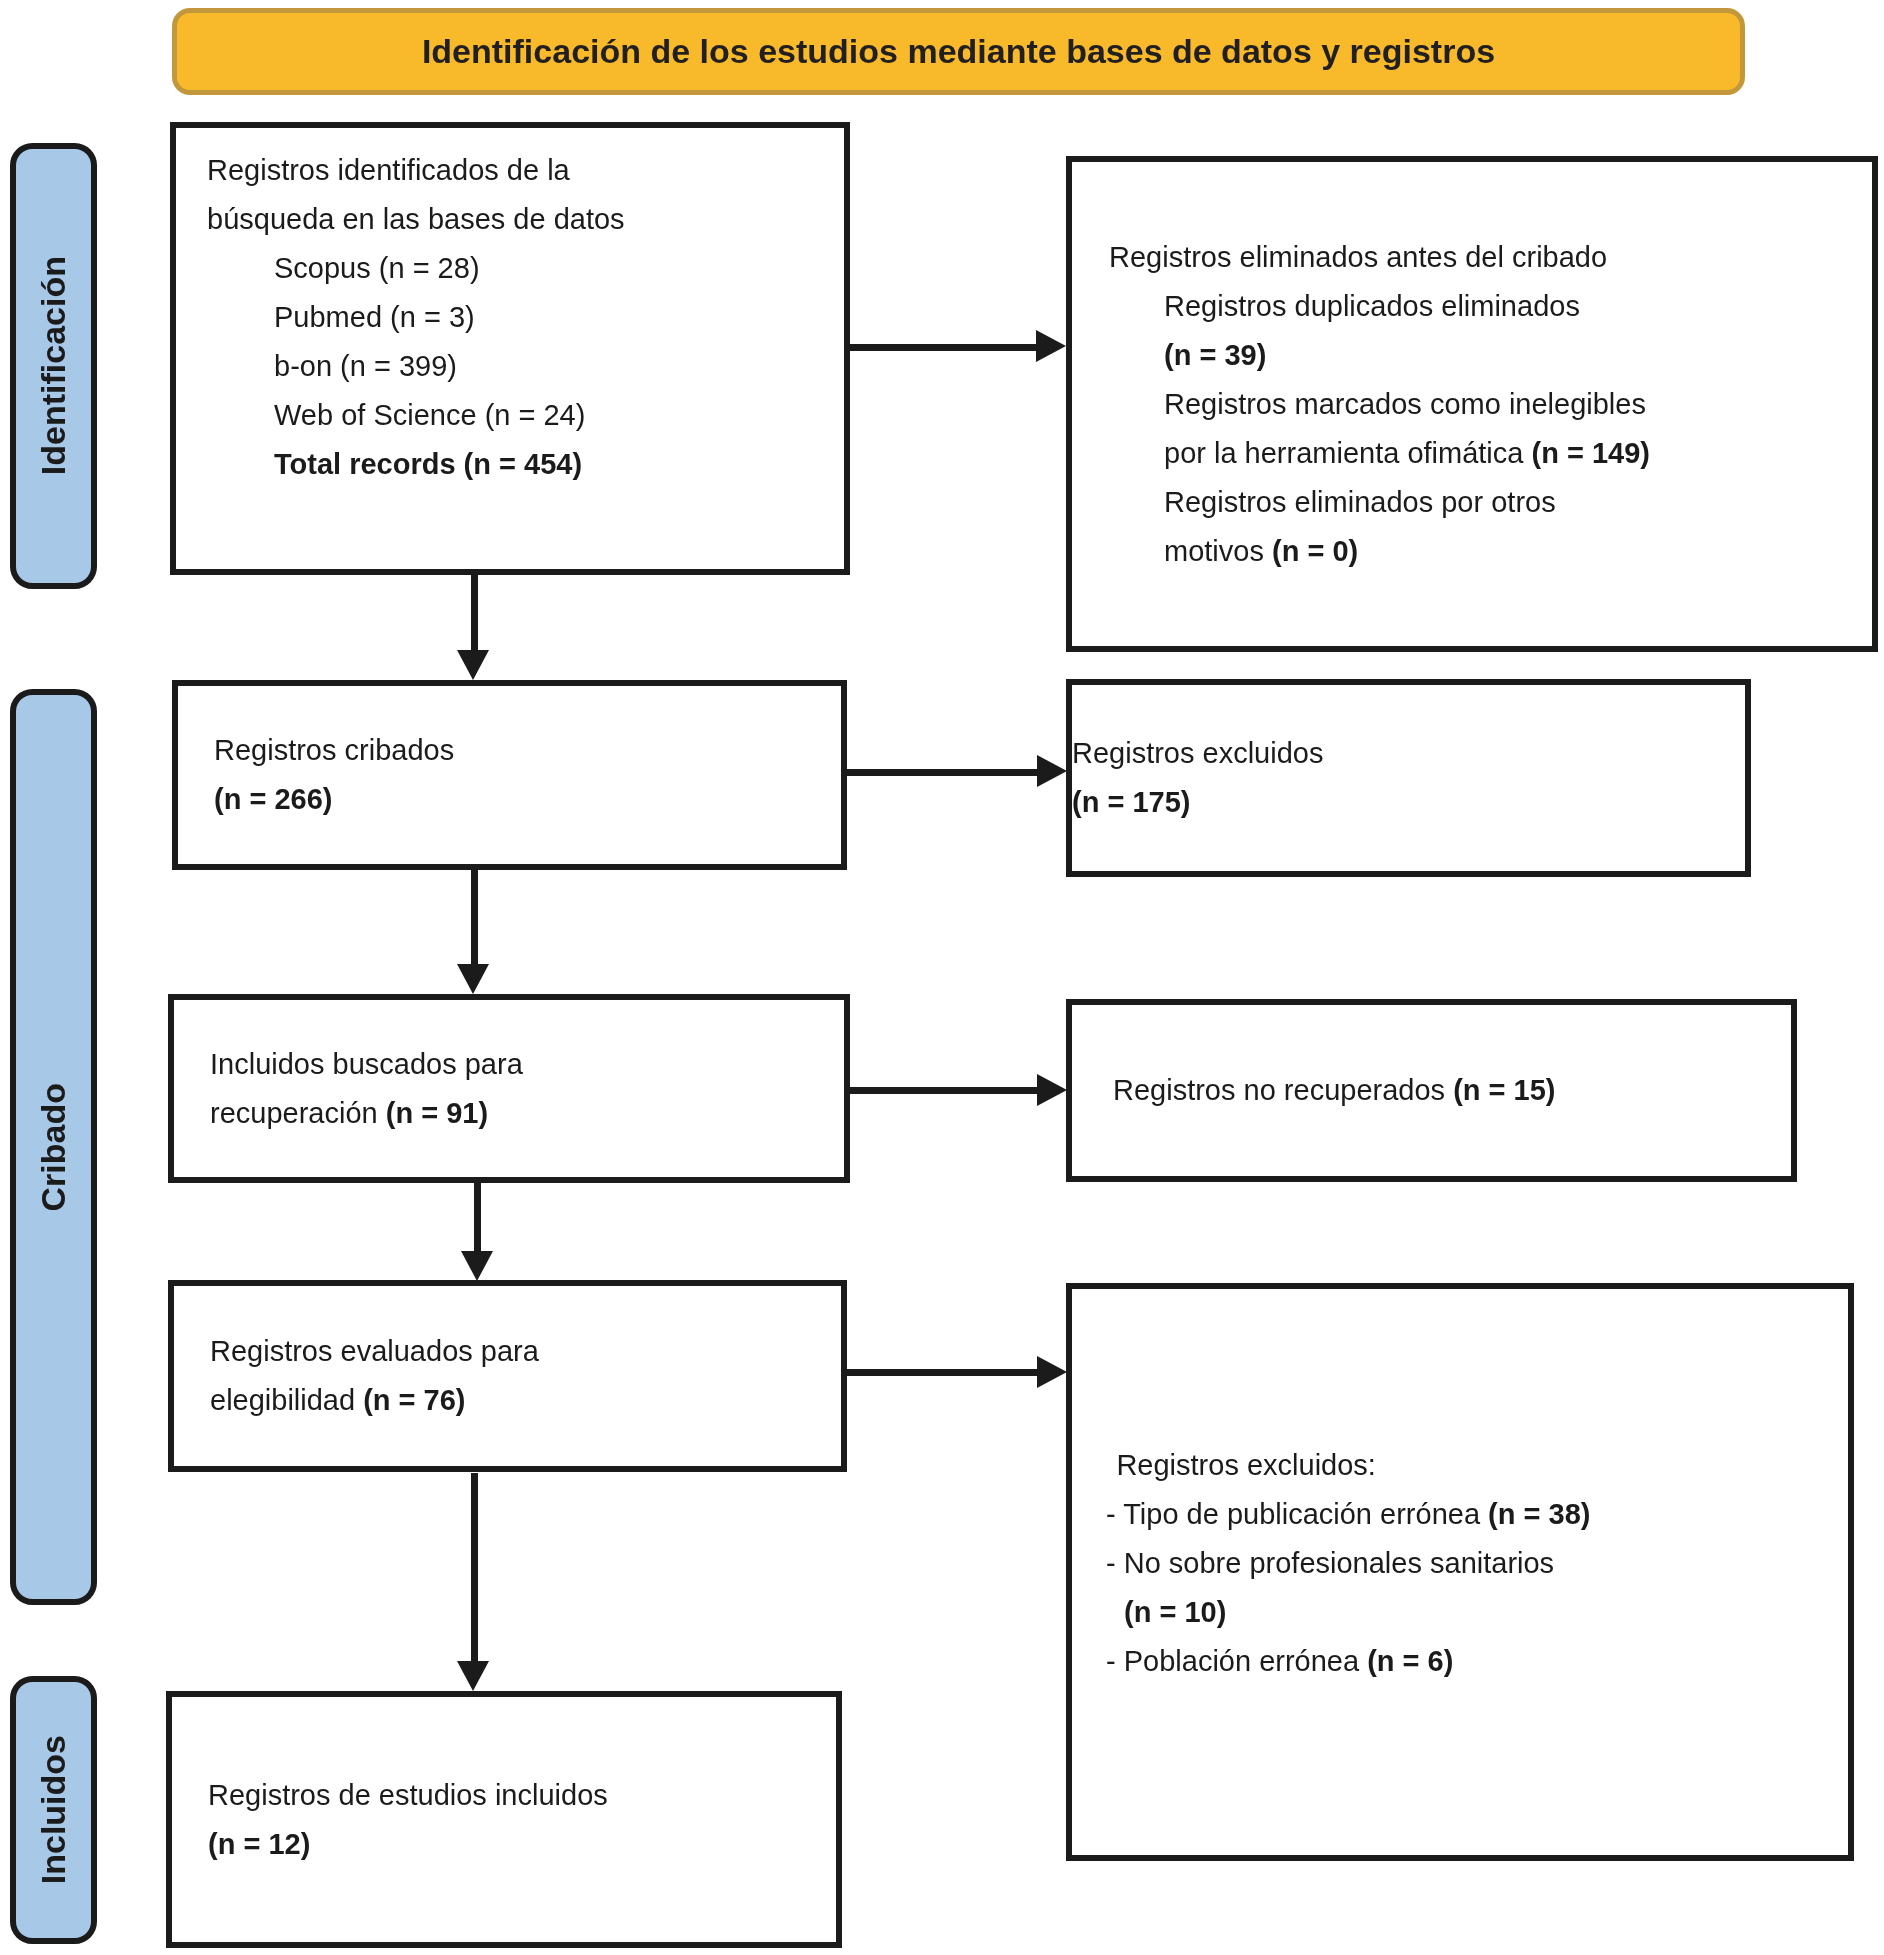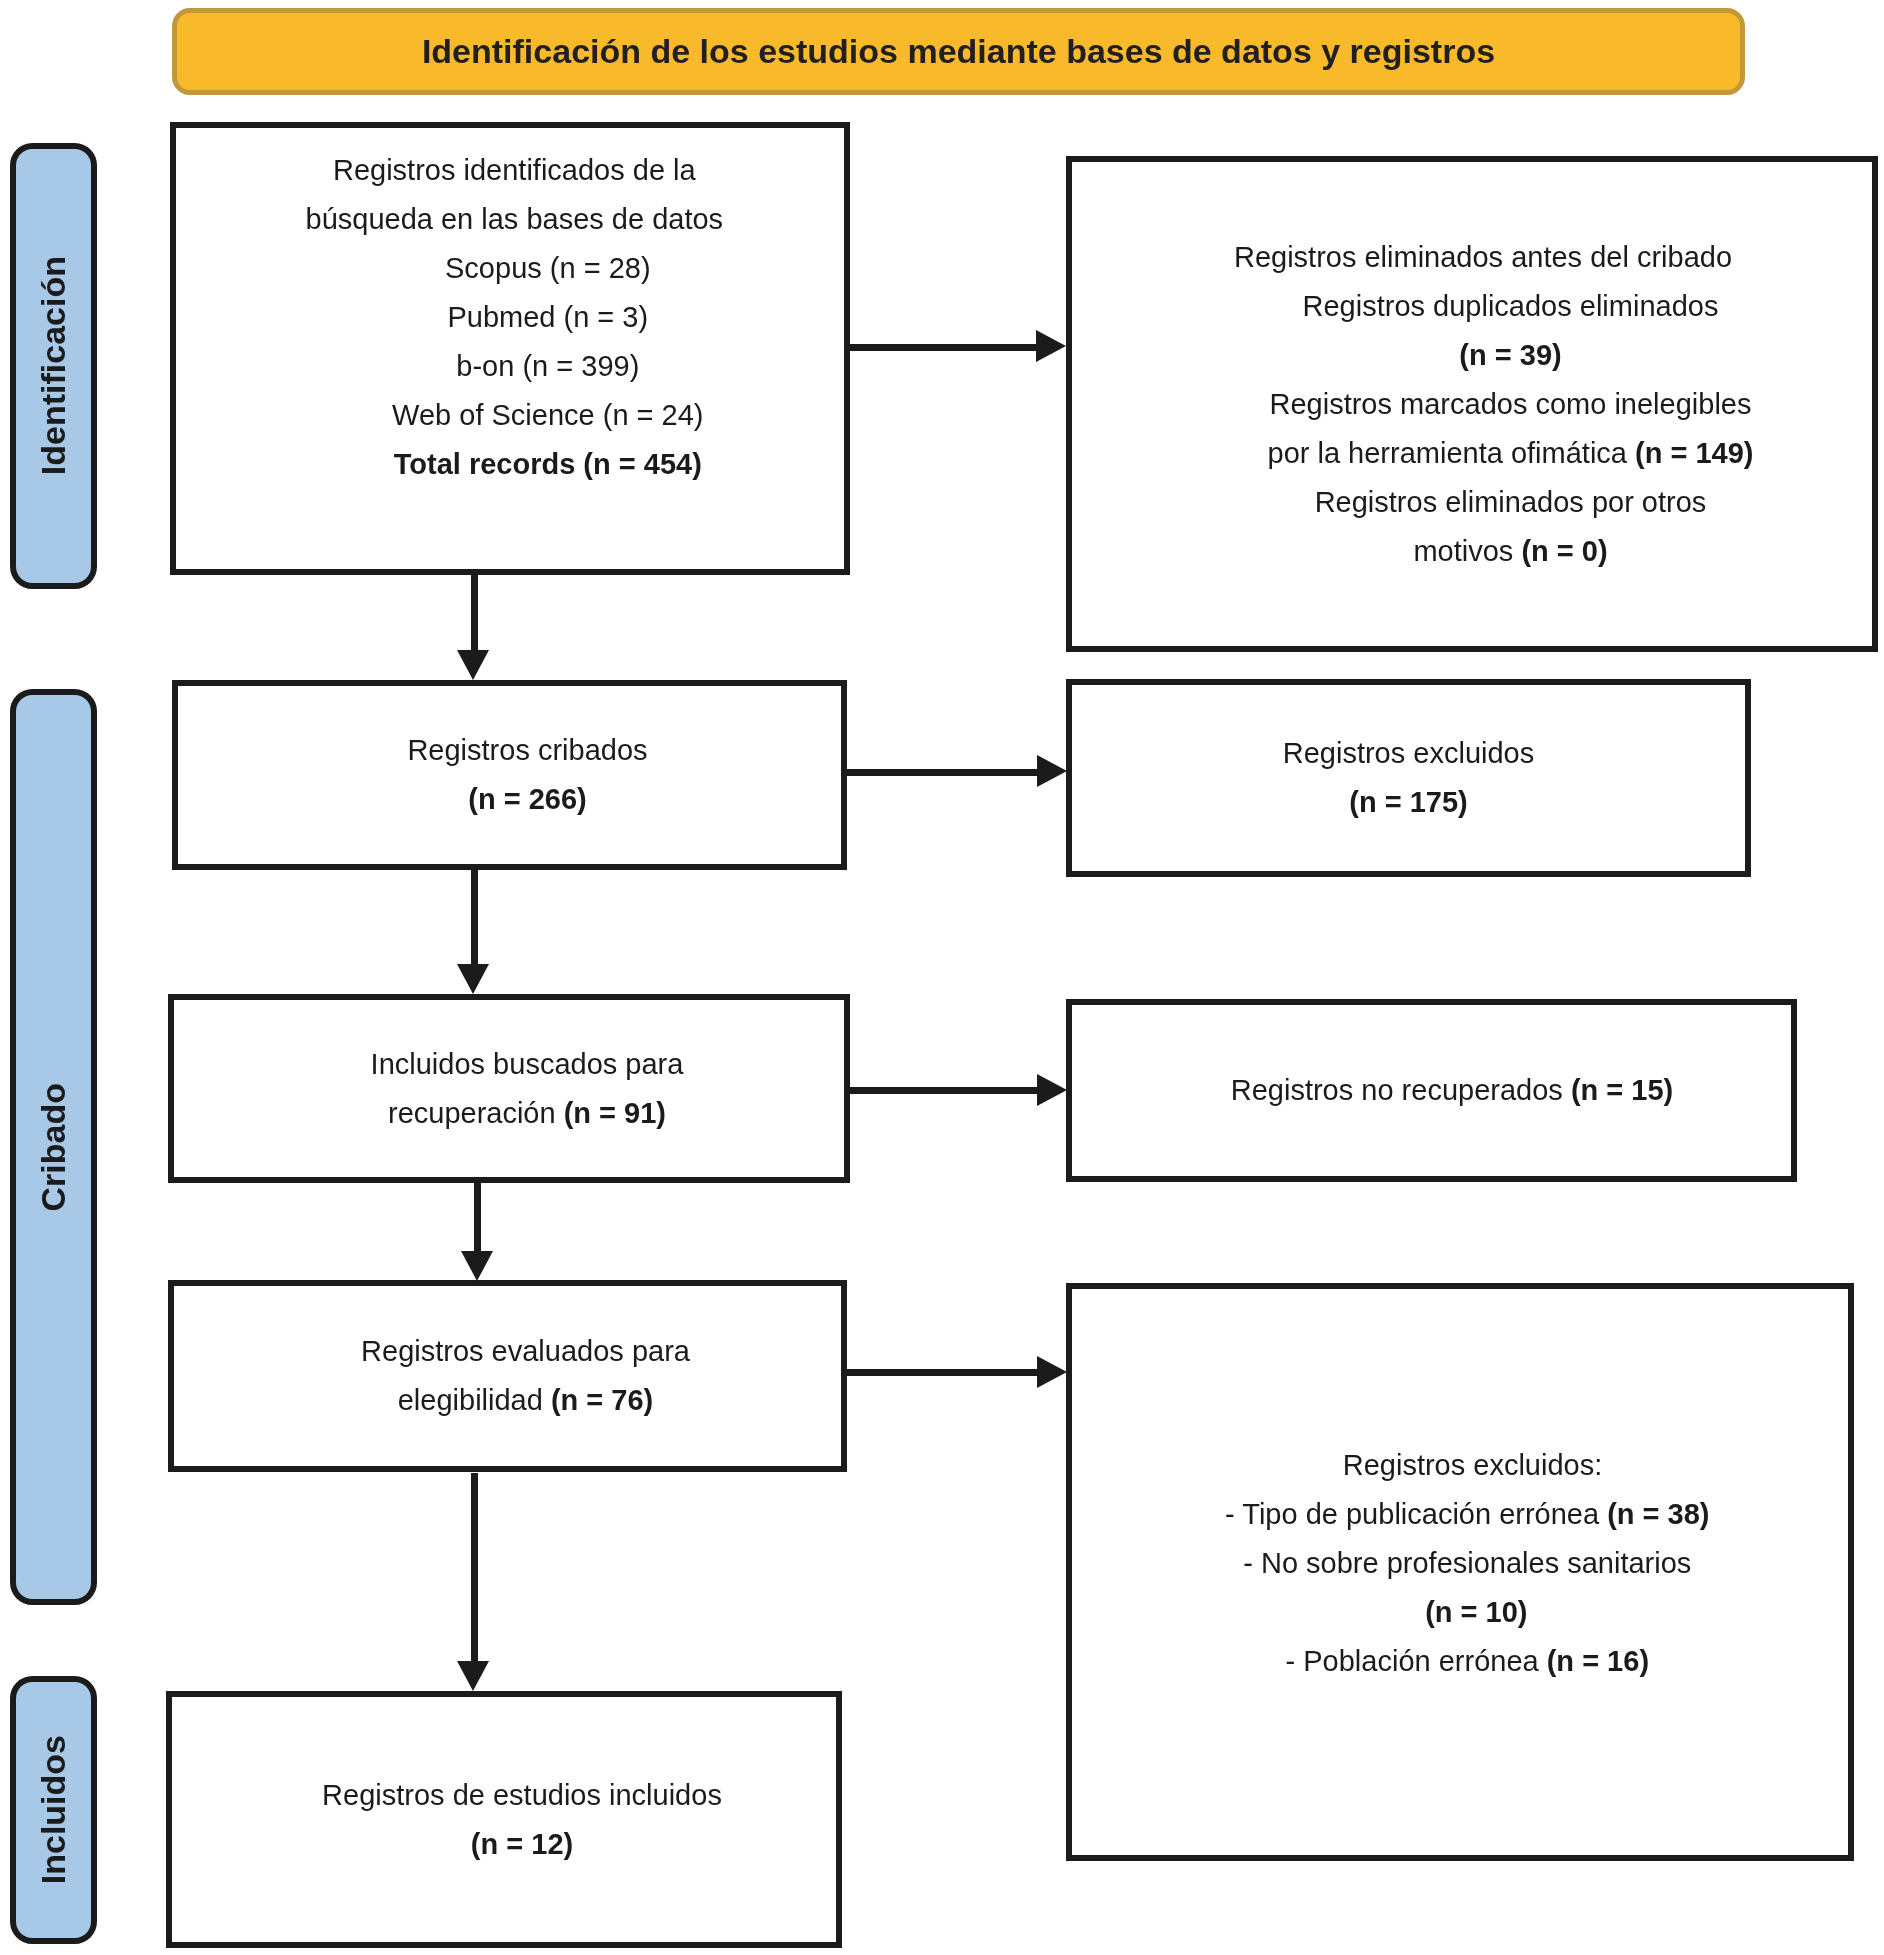--- a/index.html
+++ b/index.html
@@ -10,21 +10,20 @@
   }
   html,body{margin:0;padding:0;background:#ffffff;}
   .canvas{
     position:relative;
     width:1884px;
     height:1955px;
     background:#ffffff;
     font-family:"Liberation Sans","DejaVu Sans",sans-serif;
     color:var(--line);
     overflow:hidden;
-    text-align:center;
   }
   .banner{
     position:absolute;
     left:172px; top:7.5px; width:1573px; height:87px;
     background:var(--banner-fill);
     border:5.2px solid var(--banner-border);
     border-radius:18px;
     box-sizing:border-box;
     display:flex; align-items:center; justify-content:center;
     font-size:34px; font-weight:bold; color:#221F20;
@@ -125,21 +124,21 @@
   <div class="box" style="left:168px;top:1280px;width:679px;height:192px;padding-left:36px;">
     <span class="ln">Registros evaluados para</span>
     <span class="ln"><span>elegibilidad </span><span class="bold">(n = 76)</span></span>
   </div>
 
   <div class="box" style="left:1066px;top:1283px;width:788px;height:578px;padding:0 19.4px 45px 34px;">
     <span class="ln" style="margin-left:10.4px;margin-top:27px;">Registros excluidos:</span>
     <span class="ln"><span>- Tipo de publicación errónea </span><span class="bold">(n = 38)</span></span>
     <span class="ln">- No sobre profesionales sanitarios</span>
     <span class="ln bold" style="margin-left:18px;">(n = 10)</span>
-    <span class="ln"><span>- Población errónea </span><span class="bold">(n = 16)</span></span>
+    <span class="ln"><span>- Población errónea </span><span class="bold">(n = 6)</span></span>
   </div>
 
   <div class="box" style="left:166px;top:1691px;width:676px;height:257px;padding-left:36px;">
     <span class="ln">Registros de estudios incluidos</span>
     <span class="ln bold">(n = 12)</span>
   </div>
 
   <div>
     <div class="hline" style="left:850px;top:344px;width:188px;"></div>
     <div class="head-right" style="left:1036px;top:330px;"></div>

